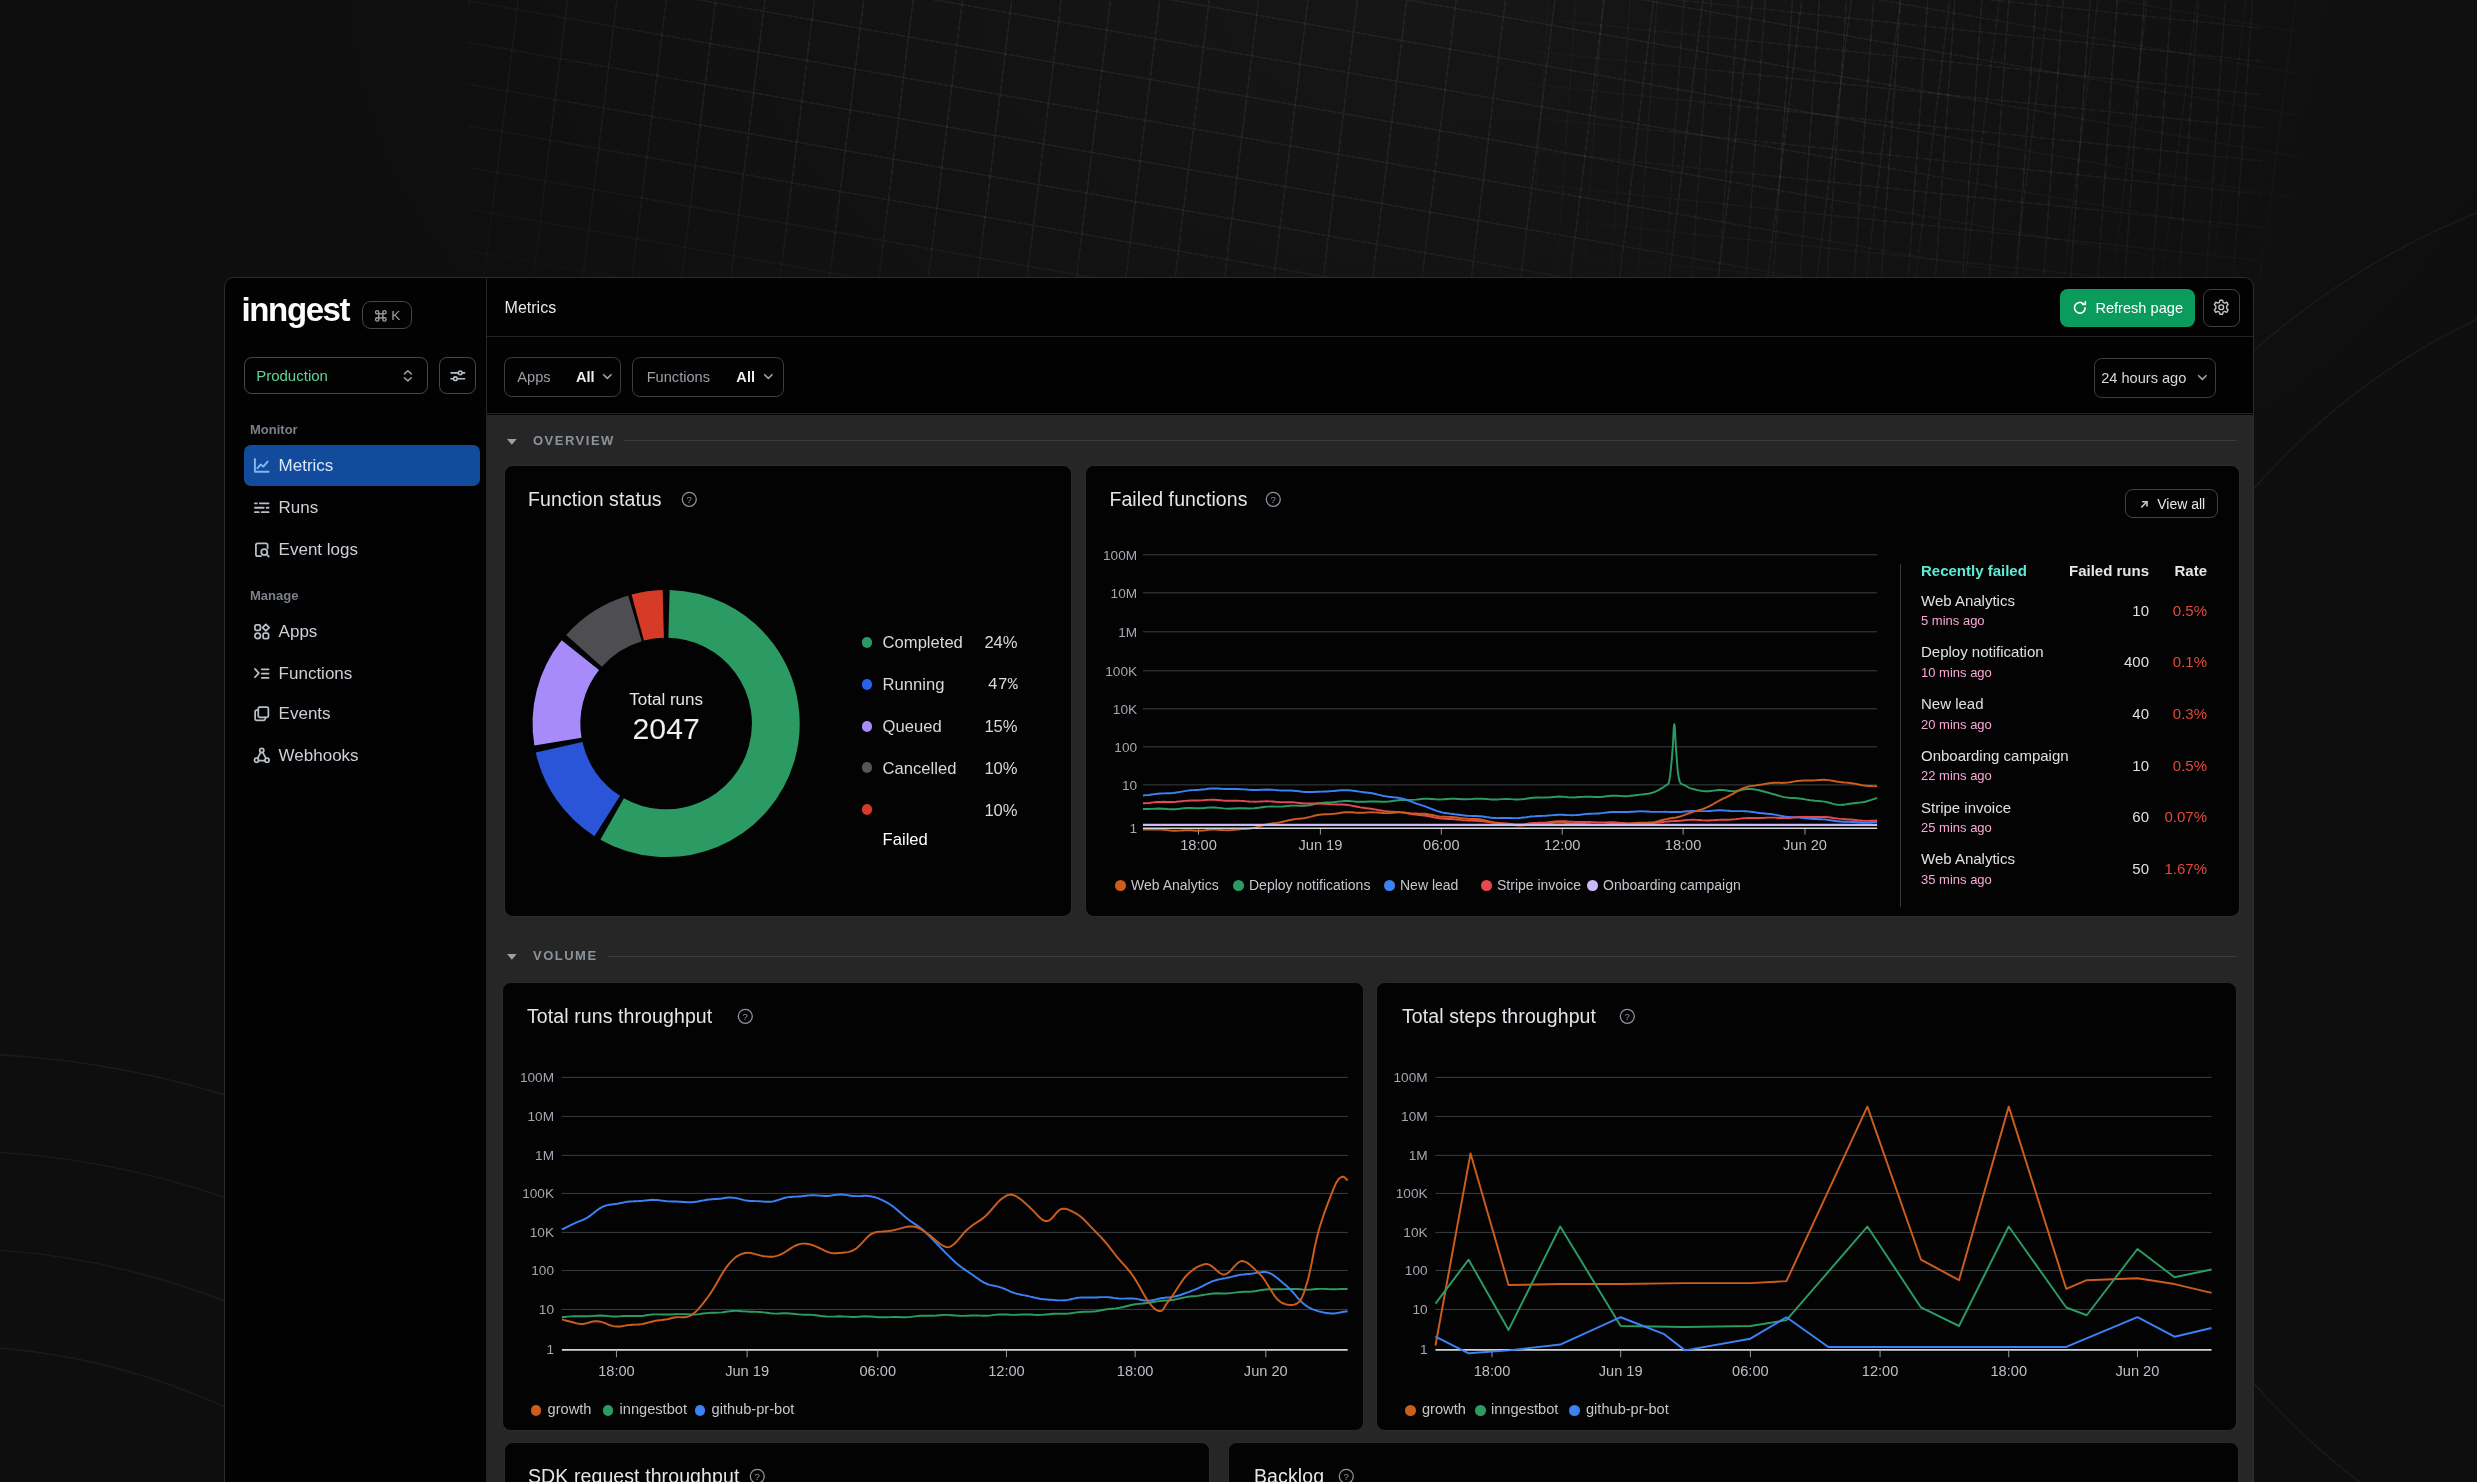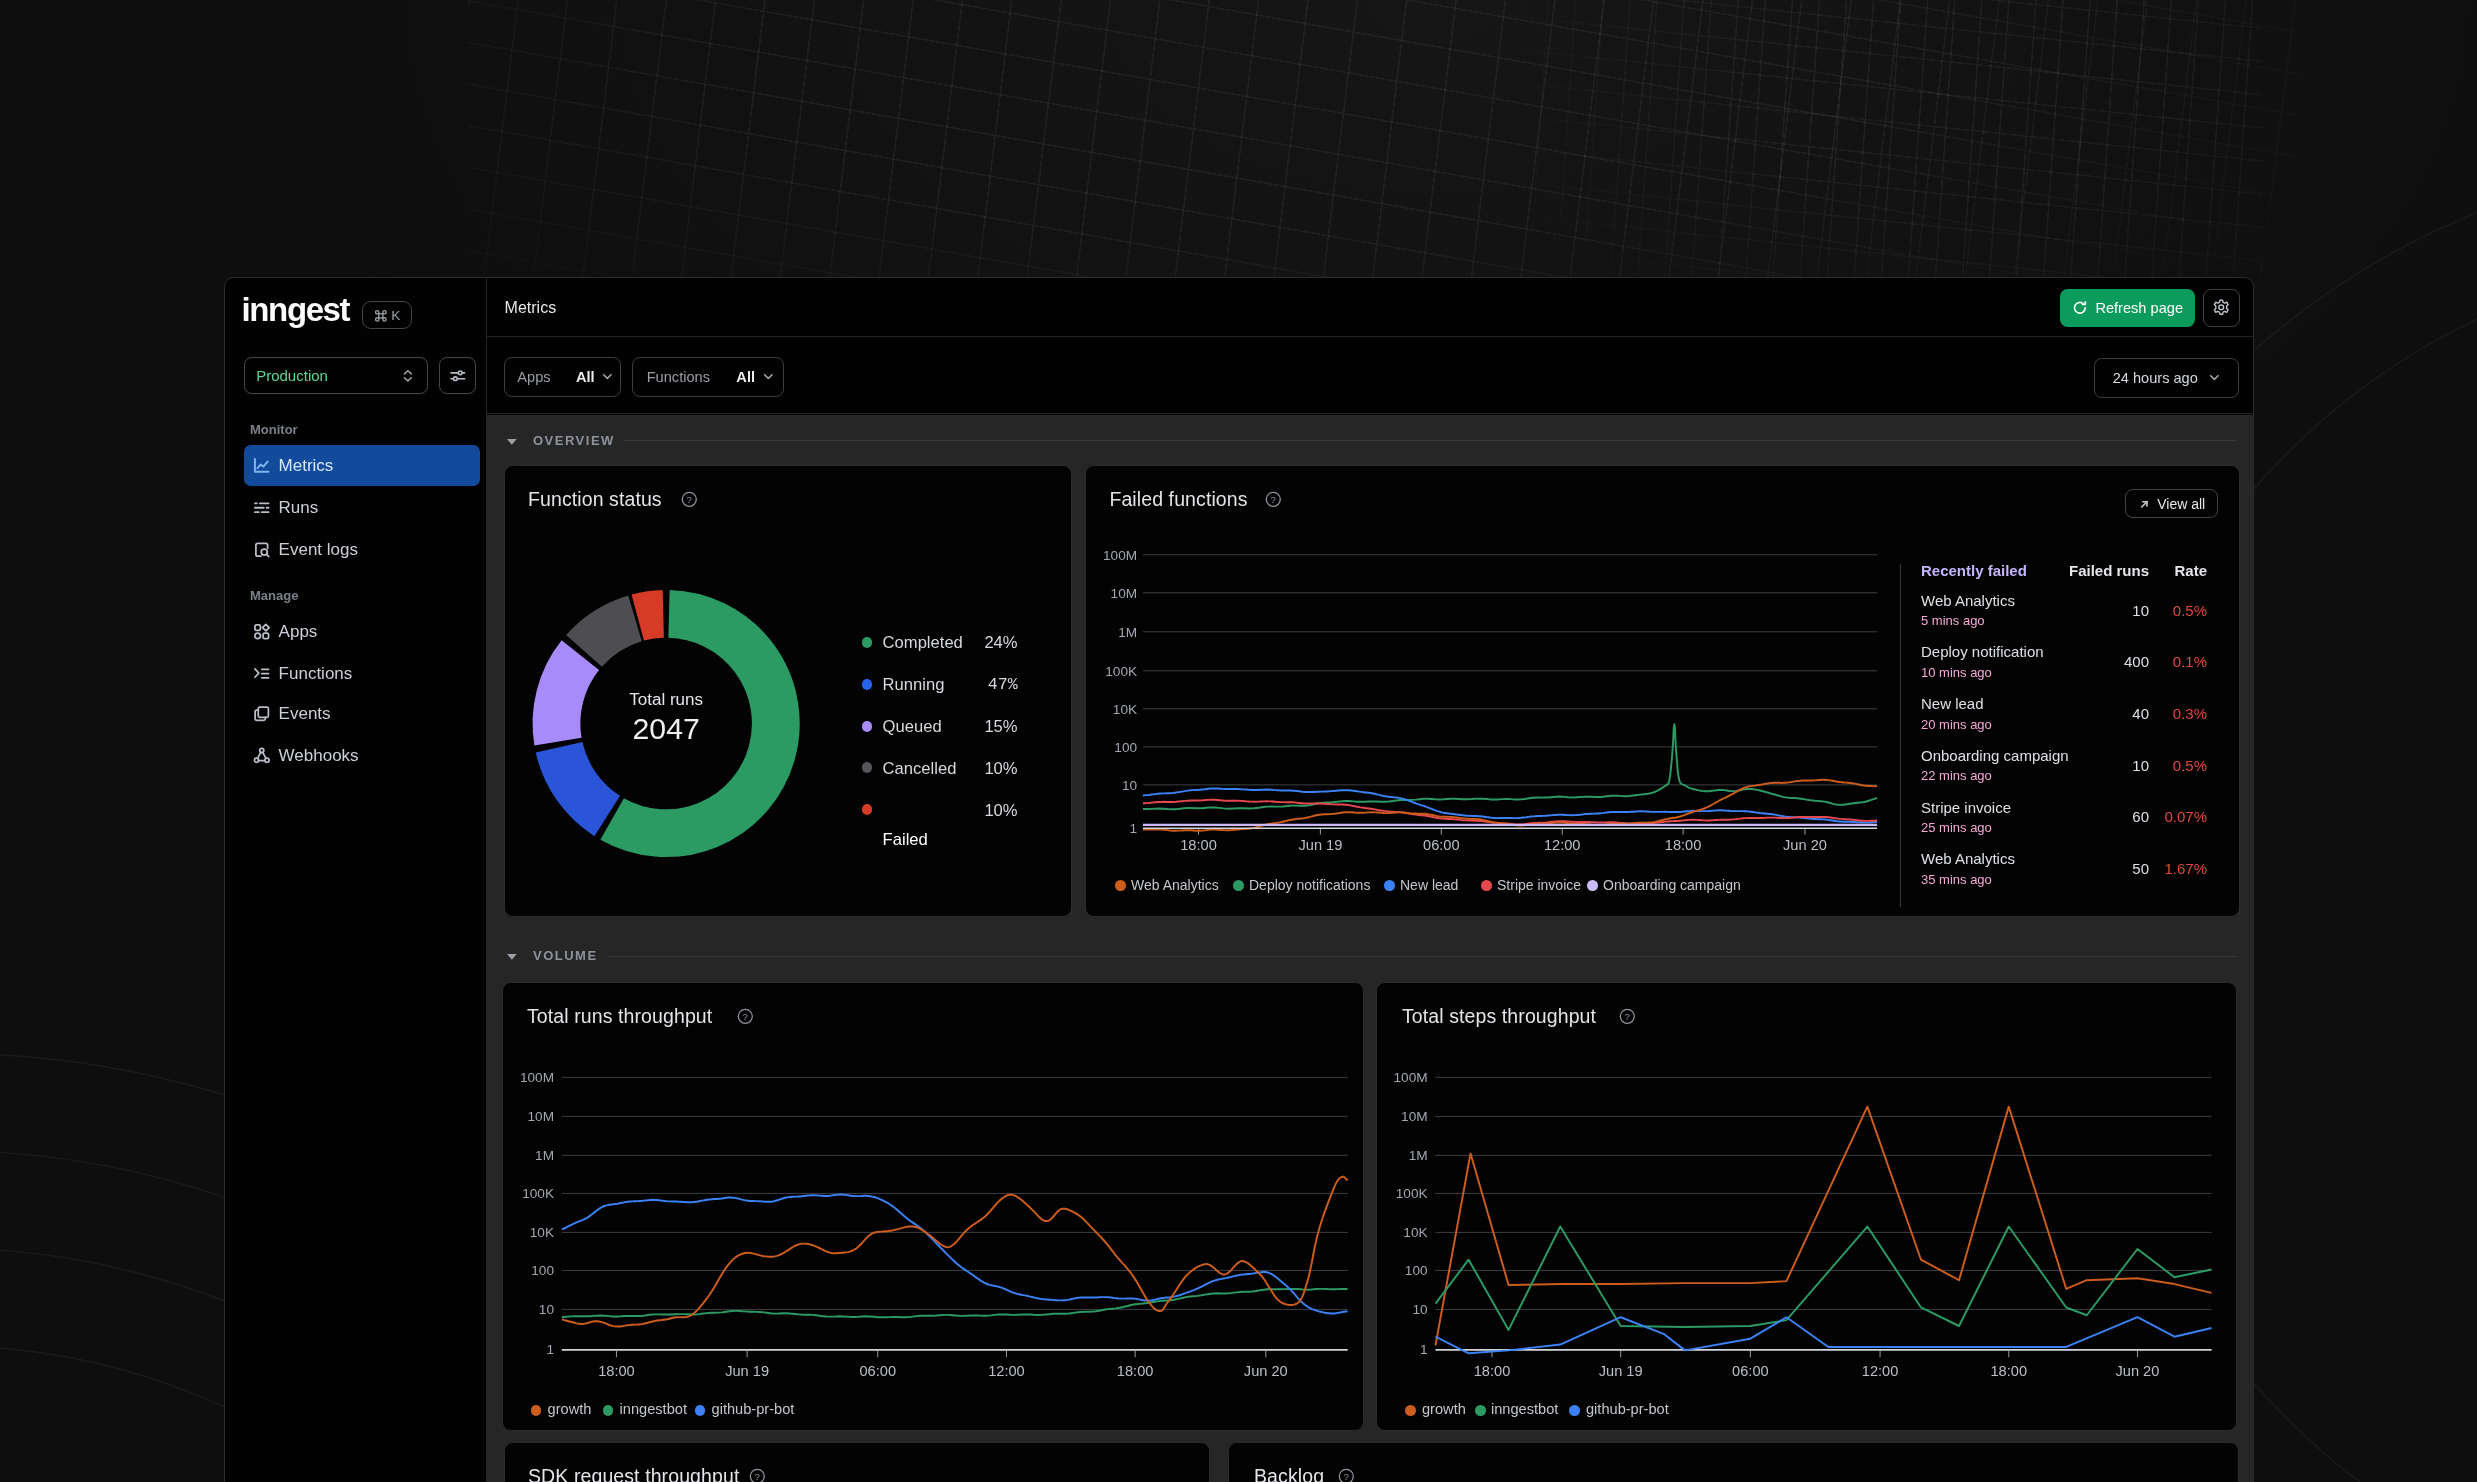--- a/index.html
+++ b/index.html
@@ -182,21 +182,21 @@
           </svg>
  </div>
  <div class="pillbox" style="left:145px;top:19.5px;width:152px;height:40px;">
   <span style="padding:0 13.7px;">Functions</span>
   <div style="width:1px;height:40px;background:#47474b"></div>
   <span style="padding:0 6.8px 0 12.7px;color:#eceef0;font-weight:700;">All</span>
   <svg style="margin-right:9.8px" width="12.7" height="12.7" viewBox="0 0 12 12" fill="none" stroke="#9ba0a6" stroke-width="1.6" stroke-linecap="round" stroke-linejoin="round">
             <path d="M2.5 4.5L6 8l3.5-3.5"></path>
           </svg>
  </div>
- <div class="pillbox" style="left:1607px;top:20.5px;width:145px;height:40px;color:#d5d9dd;justify-content:center;gap:9.8px;">
+ <div class="pillbox" style="left:1607px;top:20.5px;width:122px;height:40px;color:#d5d9dd;justify-content:center;gap:9.8px;">
   <span>24 hours ago</span>
   <svg width="12.7" height="12.7" viewBox="0 0 12 12" fill="none" stroke="#9ba0a6" stroke-width="1.6" stroke-linecap="round" stroke-linejoin="round">
             <path d="M2.5 4.5L6 8l3.5-3.5"></path>
           </svg>
  </div>
 </div>
 <div id="content">
         <svg class="abs" style="left:18.5px;top:21.5px" width="11.7" height="9.8" viewBox="0 0 12 10">
           <path d="M1 2h10L6 8z" fill="#9ba0a6"></path>
         </svg>
@@ -250,21 +250,21 @@
           <div class="abs" style="left:45px;top:411px;font-size:14px;color:#c3c7cc;">Web Analytics</div>
           <div class="abs" style="left:147px;top:414px;width:10.7px;height:10.7px;border-radius:50%;background:#2c9b63;"></div>
           <div class="abs" style="left:163px;top:411px;font-size:14px;color:#c3c7cc;">Deploy notifications</div>
           <div class="abs" style="left:298px;top:414px;width:10.7px;height:10.7px;border-radius:50%;background:#3b82f6;"></div>
           <div class="abs" style="left:314px;top:411px;font-size:14px;color:#c3c7cc;">New lead</div>
           <div class="abs" style="left:395px;top:414px;width:10.7px;height:10.7px;border-radius:50%;background:#e5484d;"></div>
           <div class="abs" style="left:411px;top:411px;font-size:14px;color:#c3c7cc;">Stripe invoice</div>
           <div class="abs" style="left:501px;top:414px;width:10.7px;height:10.7px;border-radius:50%;background:#cbb9f8;"></div>
           <div class="abs" style="left:517px;top:411px;font-size:14px;color:#c3c7cc;">Onboarding campaign</div>
           <div class="abs" style="left:814px;top:98px;width:1px;height:343px;background:#35353a;"></div>
-          <div class="abs" style="left:835px;top:96px;font-size:15px;font-weight:700;color:#c4b5fd;">Recently failed</div>
+          <div class="abs" style="left:835px;top:96px;font-size:15px;font-weight:700;color:#5eead4;">Recently failed</div>
           <div class="abs" style="left:975px;top:96px;width:88px;text-align:right;font-size:15px;font-weight:700;color:#e4e6e9;">Failed runs</div>
           <div class="abs" style="left:1053px;top:96px;width:68px;text-align:right;font-size:15px;font-weight:700;color:#e4e6e9;">Rate</div>
           <div class="tname" style="left:835px;top:126px;">Web Analytics</div>
           <div class="tsub" style="left:835px;top:147px;">5 mins ago</div>
           <div class="tnum" style="left:975px;top:136px;width:88px;">10</div>
           <div class="trate" style="left:1053px;top:136px;width:68px;">0.5%</div>
           <div class="tname" style="left:835px;top:177px;">Deploy notification</div>
           <div class="tsub" style="left:835px;top:199px;">10 mins ago</div>
           <div class="tnum" style="left:975px;top:187px;width:88px;">400</div>
           <div class="trate" style="left:1053px;top:187px;width:68px;">0.1%</div>

